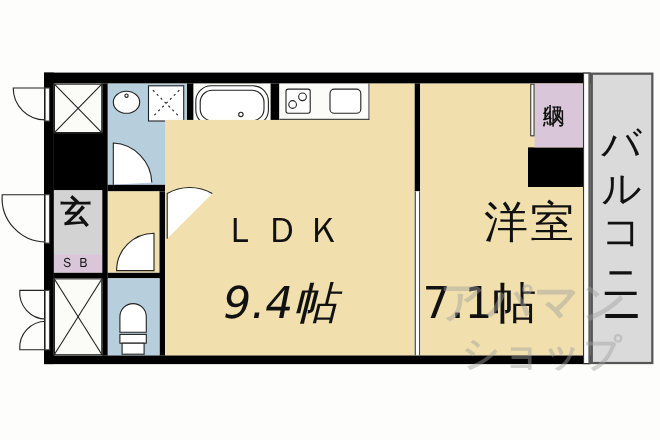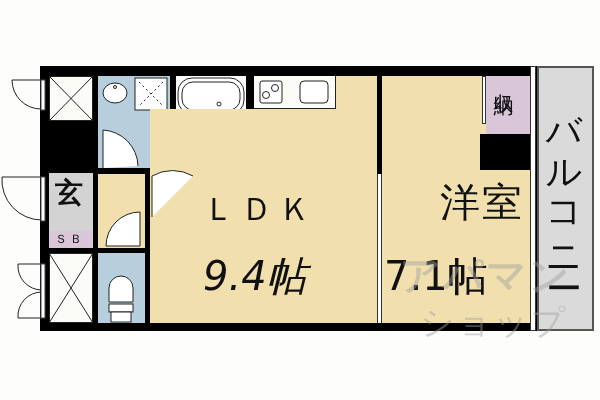--- a/index.html
+++ b/index.html
@@ -128,13 +128,13 @@
 <div class="abs" style="left:482px;top:76px;width:4px;height:48px;background:#fff;border:1px solid #333;"></div>
 <div class="label" style="left:494px;top:78px;font-size:20px;writing-mode:vertical-rl;letter-spacing:2px;">収納</div>
 <div class="label" style="left:413px;top:182px;font-size:40px;letter-spacing:2px;margin-left:27px;">洋室</div>
 <div class="label" style="left:384px;top:256px;font-size:40px;">7.1帖</div>
 
 <div class="abs" style="left:530px;top:66px;width:6px;height:265px;background:#fff;border:1px solid #333;"></div>
 <div class="abs grey" style="left:537px;top:66px;width:57px;height:265px;border:2px solid #555;"></div>
 <div class="label" style="left:546px;top:90px;font-size:36px;writing-mode:vertical-rl;letter-spacing:4px;">バルコニー</div>
 
 <div class="label" style="left:400px;top:255px;font-size:40px;font-weight:bold;color:rgba(160,160,160,0.45);letter-spacing:2px;">アパマン</div>
-<div class="label" style="left:420px;top:305px;font-size:34px;font-weight:normal;color:rgba(160,160,160,0.45);letter-spacing:2px;">ショップ</div>
+<div class="label" style="left:420px;top:305px;font-size:34px;font-weight:bold;color:rgba(160,160,160,0.45);letter-spacing:2px;">ショップ</div>
 
 </body></html>

